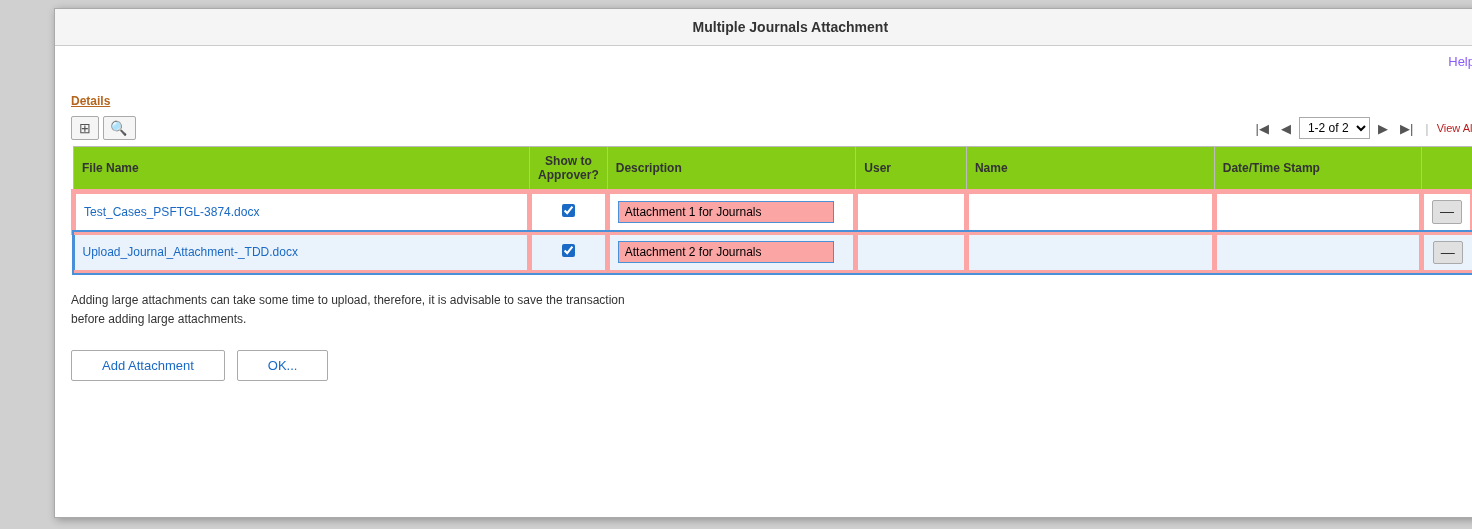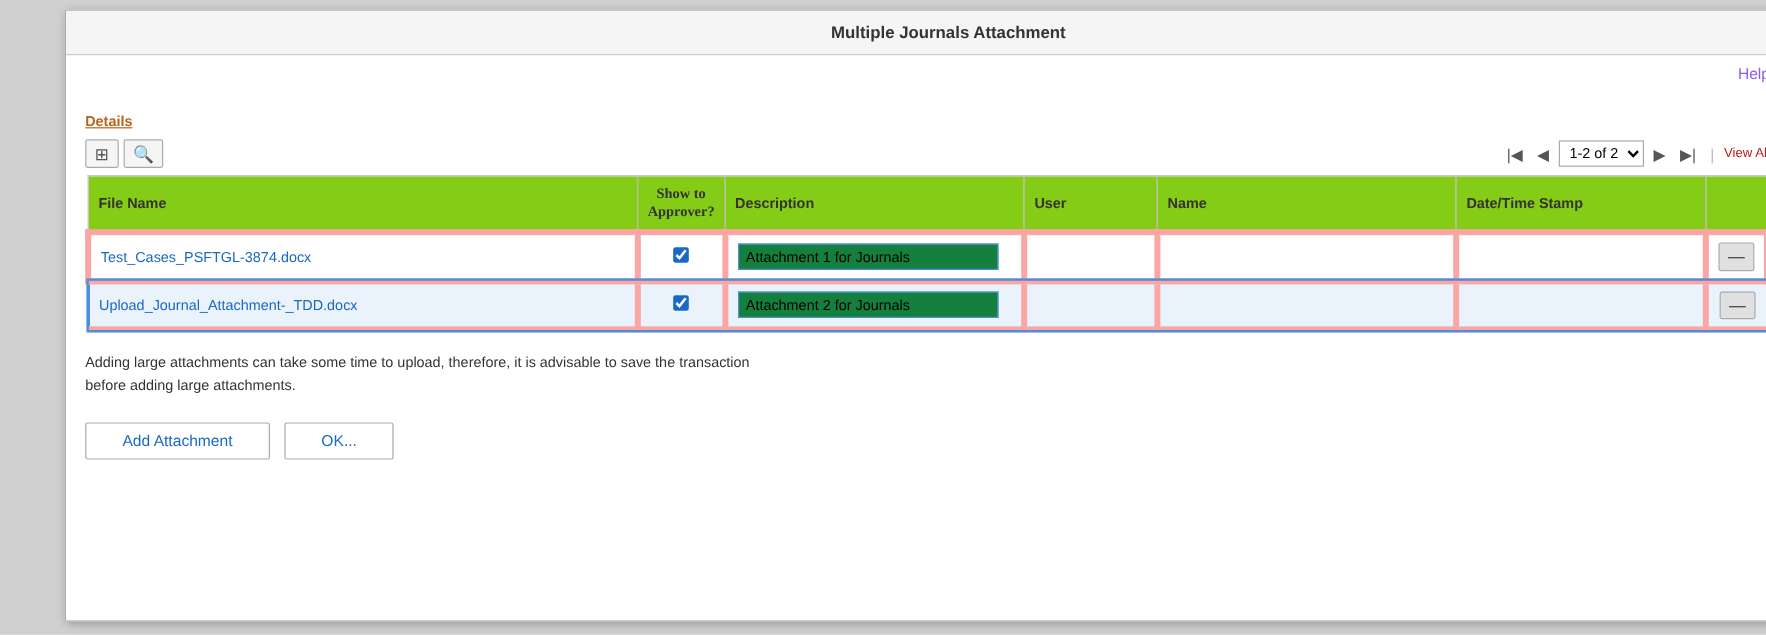--- a/index.html
+++ b/index.html
@@ -126,42 +126,42 @@
       background: #84cc16;
     }
     th {
       border: 1px solid #bbb;
       padding: 7px 8px;
       text-align: left;
       font-weight: bold;
       font-size: 12px;
       color: #333;
     }
-    th.center { text-align: center; font-family: Liberation Serif, serif; }
+    th.center { text-align: center; }
     td {
       border: 5px solid #fca5a5;
       padding: 6px 8px;
       font-size: 12px;
       color: #333;
       vertical-align: middle;
     }
     tbody tr:nth-child(odd) { background: #fff; }
     tbody tr:nth-child(even) { background: #f7f7f7; }
     .file-link {
       color: #1a69c4;
       text-decoration: none;
       cursor: pointer;
     }
     .checkbox-cell { text-align: center; }
     .desc-input {
       border: 1px solid #4a90d9;
       padding: 3px 6px;
       font-size: 12px;
       width: 95%;
-      background: #15803d;
+      background: #fca5a5;
     }
     .remove-btn {
       background: #e0e0e0;
       border: 1px solid #aaa;
       cursor: pointer;
       font-size: 14px;
       padding: 1px 7px;
       color: #333;
       border-radius: 2px;
       line-height: 1.4;

